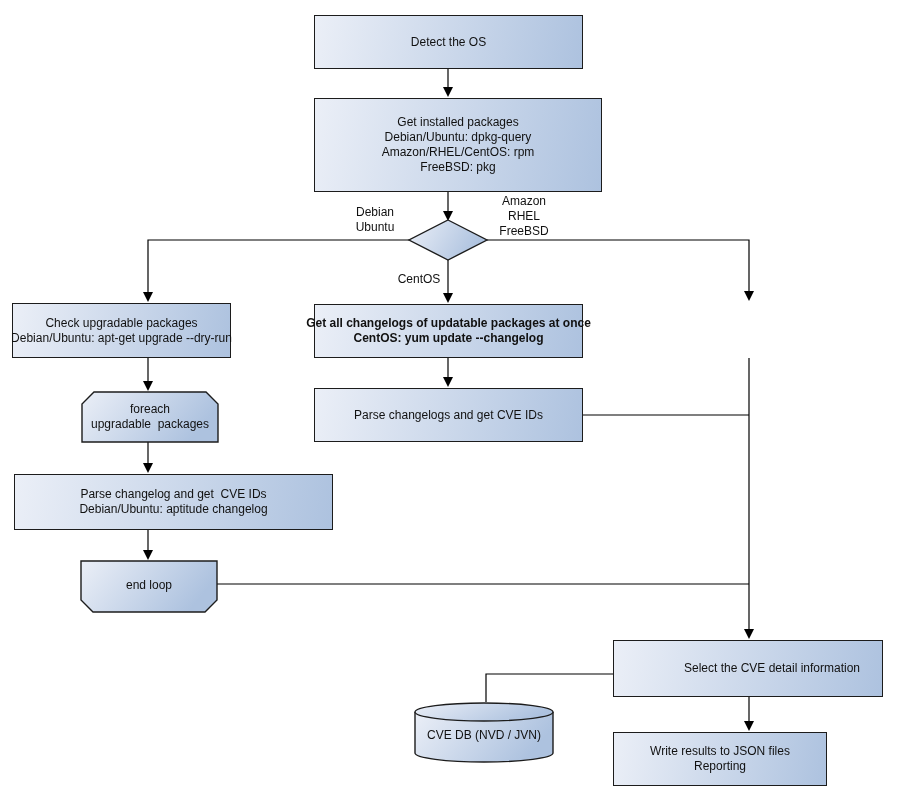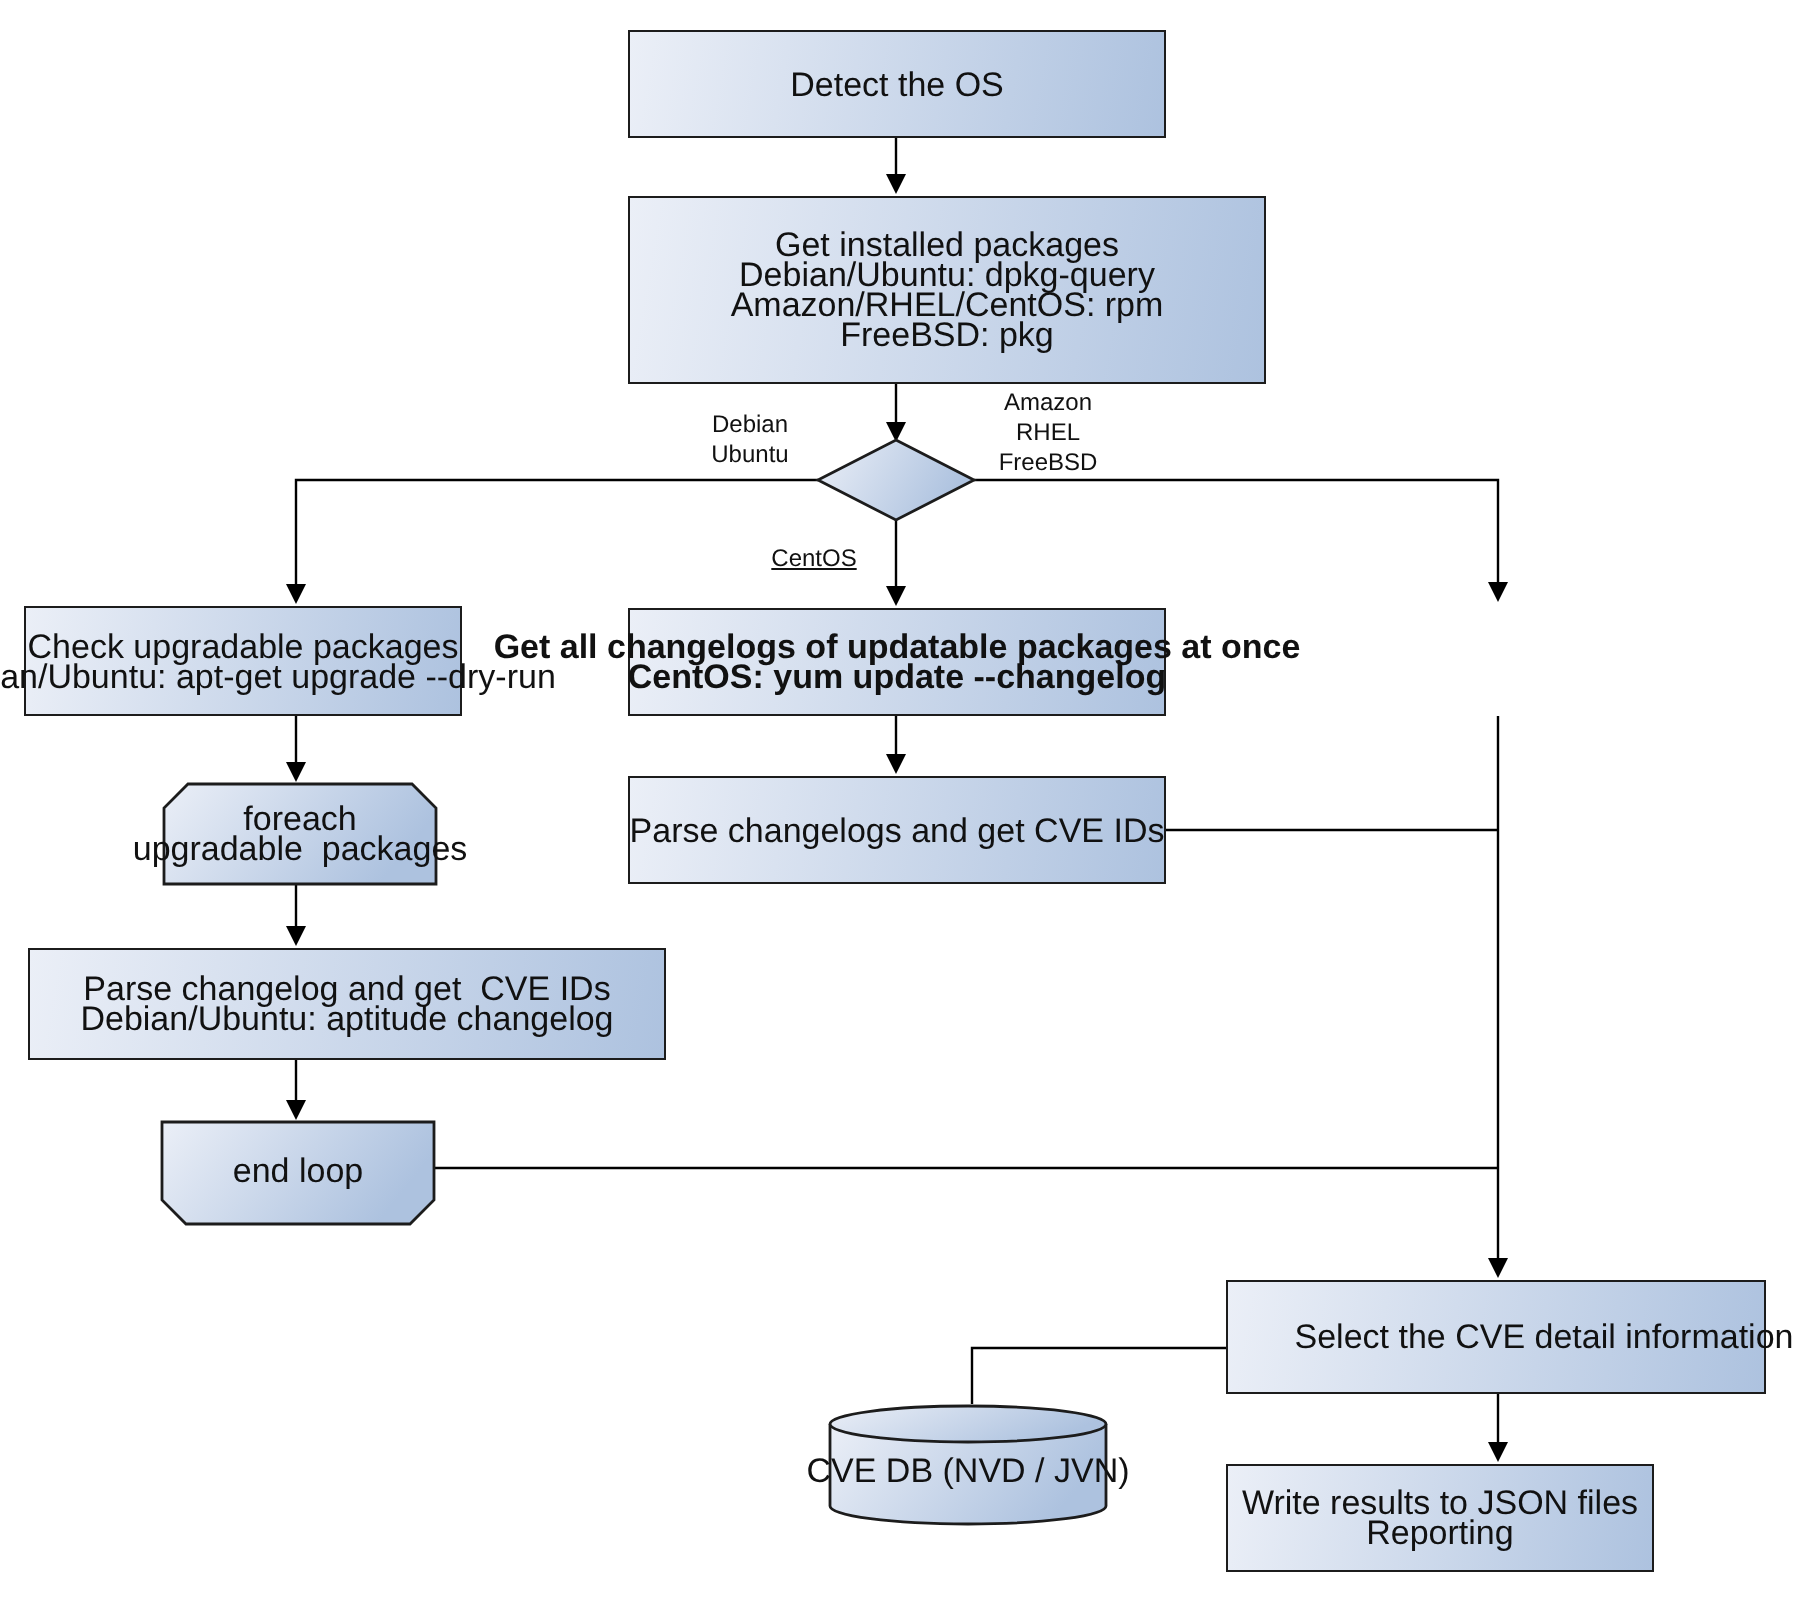--- a/index.html
+++ b/index.html
@@ -20,21 +20,21 @@
   .node {
     position: absolute;
     box-sizing: border-box;
     border: 1.5px solid #1c1c1c;
     background: linear-gradient(100deg, #ebeff7 0%, #adc2df 100%);
     display: flex;
     align-items: center;
     justify-content: center;
   }
   .label {
-    font-size: 17px;
+    font-size: 12px;
     line-height: 15px;
     text-align: center;
     white-space: pre;
     color: #111;
   }
   .shape-label {
     position: absolute;
     display: flex;
     align-items: center;
     justify-content: center;
@@ -101,21 +101,21 @@
     <g>
       <path d="M415,712 L415,753 A69,9 0 0 0 553,753 L553,712" fill="url(#nodeGrad)" stroke="#1c1c1c" stroke-width="1.4"></path>
       <ellipse cx="484" cy="712" rx="69" ry="9" fill="url(#nodeGrad)" stroke="#1c1c1c" stroke-width="1.4"></ellipse>
     </g>
   </svg>
 
   <div class="node" style="left:314px; top:15px; width:269px; height:54px;">
     <div class="label">Detect the OS</div>
   </div>
 
-  <div class="node" style="left:314px; top:98px; width:319px; height:94px;">
+  <div class="node" style="left:314px; top:98px; width:288px; height:94px;">
     <div class="label">Get installed packages
 Debian/Ubuntu: dpkg-query
 Amazon/RHEL/CentOS: rpm
 FreeBSD: pkg</div>
   </div>
 
   <div class="node" style="left:12px; top:303px; width:219px; height:55px;">
     <div class="label">Check upgradable packages
 Debian/Ubuntu: apt-get upgrade --dry-run</div>
   </div>
@@ -157,15 +157,15 @@
     <div class="label">CVE DB (NVD / JVN)</div>
   </div>
 
   <div class="branch-label" style="left:345px; top:205px; width:60px;">Debian
 Ubuntu</div>
 
   <div class="branch-label" style="left:492px; top:194px; width:64px;">Amazon
 RHEL
 FreeBSD</div>
 
-  <div class="branch-label" style="left:380px; top:272px; width:54px;text-decoration:underline;">CentOS</div>
+  <div class="branch-label" style="left:392px; top:272px; width:54px;">CentOS</div>
 
 </div>
 
 </body></html>

